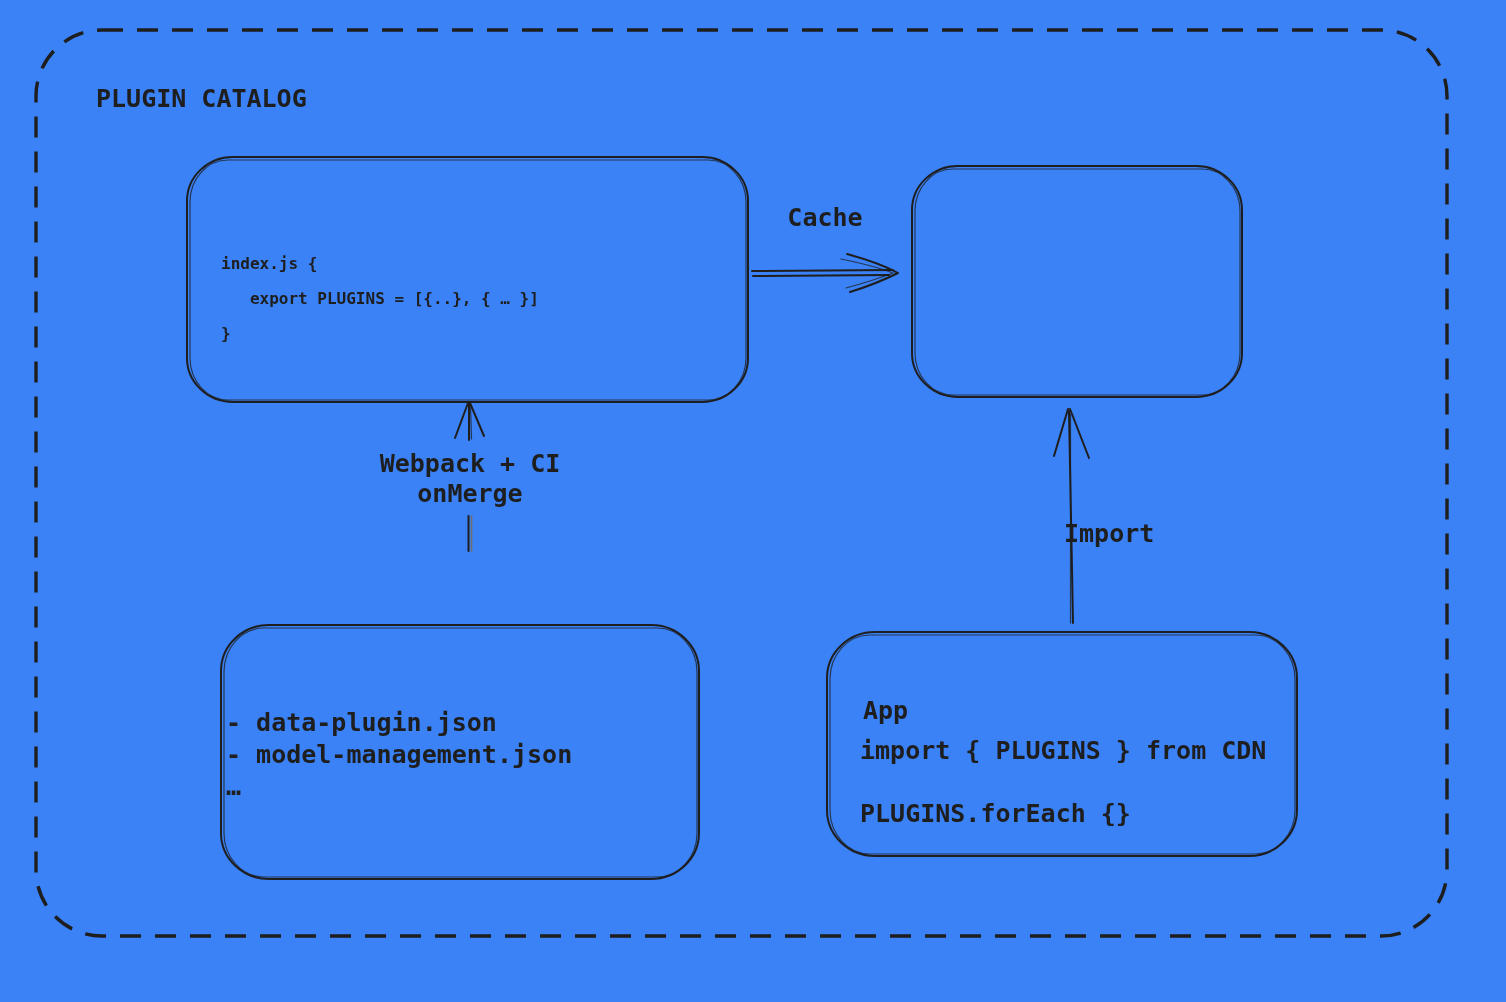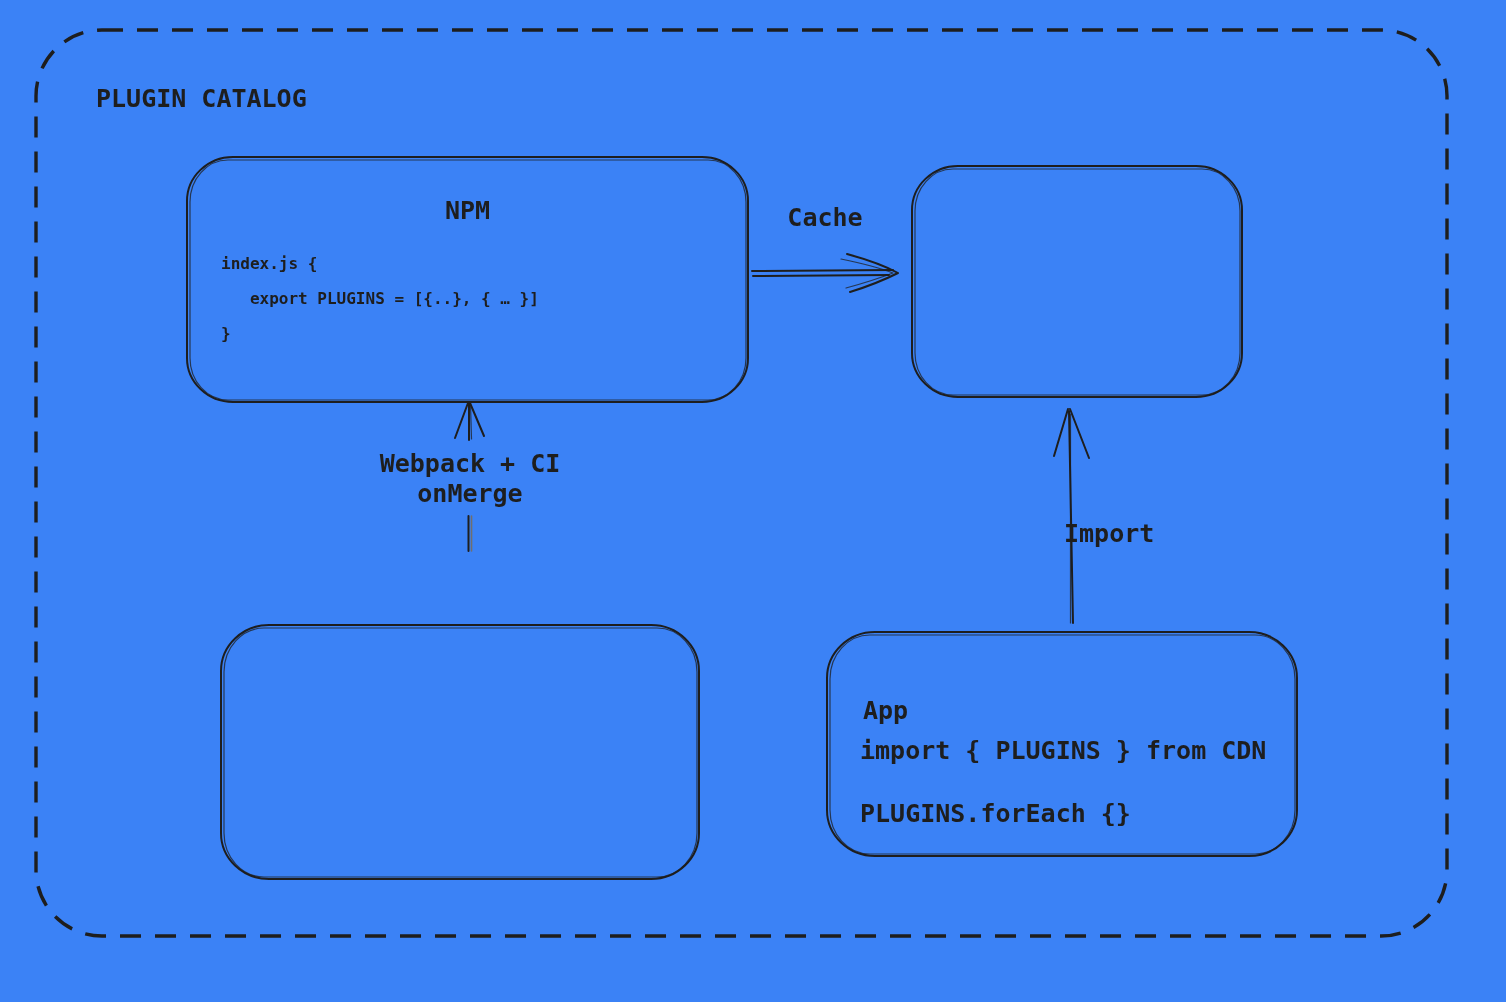--- a/index.html
+++ b/index.html
@@ -103,31 +103,33 @@
     <g>
       <path class="stroke" d="M 1073 623 C 1071 550 1070 480 1069 411"></path>
       <path class="echo" d="M 1070.5 623 L 1070.5 414"></path>
       <path class="stroke" d="M 1054 456 L 1068 409"></path>
       <path class="stroke" d="M 1089 458 L 1070 409"></path>
     </g>
   </svg>
 
   <div class="txt" style="left:96px; top:84px;">PLUGIN CATALOG</div>
 
-  <div class="txt center" style="left:187px; top:196px; width:561px;">NPM</div>
   <div class="txt" id="t-npm-code" style="left:221px; top:246px;">index.js {
    export PLUGINS = [{..}, { … }]
 }</div>
 
 
   <div class="txt center" style="left:750px; top:203px; width:150px;">Cache</div>
 
   <div class="txt center" id="t-build-label" style="left:350px; top:449px; width:240px;">Webpack + CI
 onMerge</div>
 
+  <div class="txt" id="t-repo-list" style="left:226px; top:707px;">- data-plugin.json
+- model-management.json
+…</div>
 
   <div class="txt" style="left:863px; top:696px;">App</div>
   <div class="txt" style="left:860px; top:736px;">import { PLUGINS } from CDN</div>
   <div class="txt" style="left:860px; top:799px;">PLUGINS.forEach {}</div>
 
   <div class="txt" style="left:1064px; top:519px;">Import</div>
 
 </div>
 
 </body></html>

